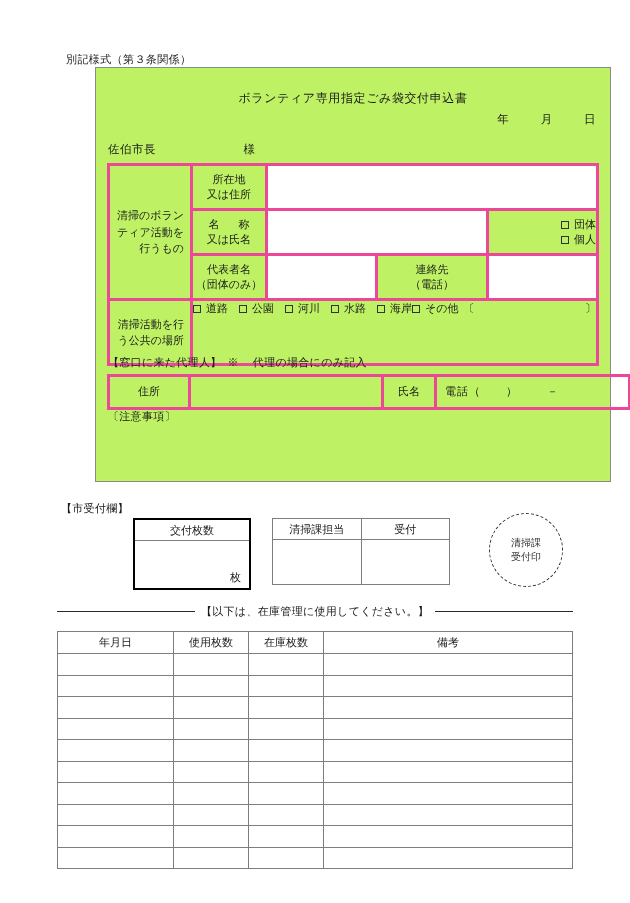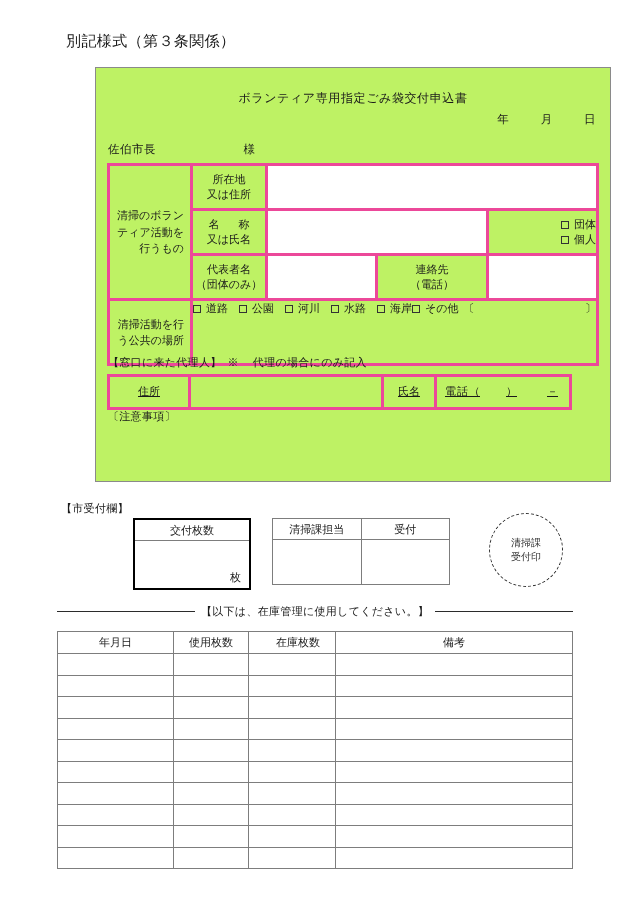--- a/index.html
+++ b/index.html
@@ -18,22 +18,22 @@
   .page {
     position: relative;
     width: 630px;
     height: 903px;
   }
 
   
   .form-code {
     position: absolute;
     left: 66px;
-    top: 32px;
-    font-size: 15px;
+    top: 52px;
+    font-size: 11px;
     letter-spacing: 0.4px;
     white-space: nowrap;
   }
 
   
   .doc-frame {
     position: absolute;
     left: 57px;
     top: 67px;
     width: 516px;
@@ -157,22 +157,21 @@
     letter-spacing: 0.3px;
     white-space: nowrap;
   }
   .proxy-head .note { margin-left: 6px; }
   .proxy-head .note2 { margin-left: 14px; }
 
   .proxy-table {
     position: absolute;
     left: 11px;
     top: 306px;
-    width: 465px;
-    text-decoration: underline;
+    width: 524px;
   }
   .proxy-table td {
     height: 30px;
   }
   .proxy-table td.c { text-align: center; }
   .proxy-table td.tel {
     padding-left: 8px;
     font-size: 11px;
     white-space: nowrap;
   }
@@ -436,21 +435,21 @@
     <span class="line"></span>
     <span class="dtxt">【以下は、在庫管理に使用してください。】</span>
     <span class="line"></span>
   </div>
 
   <table class="inv-table">
     <tbody>
         <tr>
       <th style="width:115px;">年月日</th>
       <th style="width:74px;">使用枚数</th>
-      <th style="width:74px;padding-left:12px;">在庫枚数</th>
+      <th style="width:74px;">在庫枚数</th>
       <th>備考</th>
     </tr>
     <tr>
           <td class="row-cell"></td>
           <td class="row-cell"></td>
           <td class="row-cell"></td>
           <td class="row-cell"></td>
         </tr>
     <tr>
           <td class="row-cell"></td>

